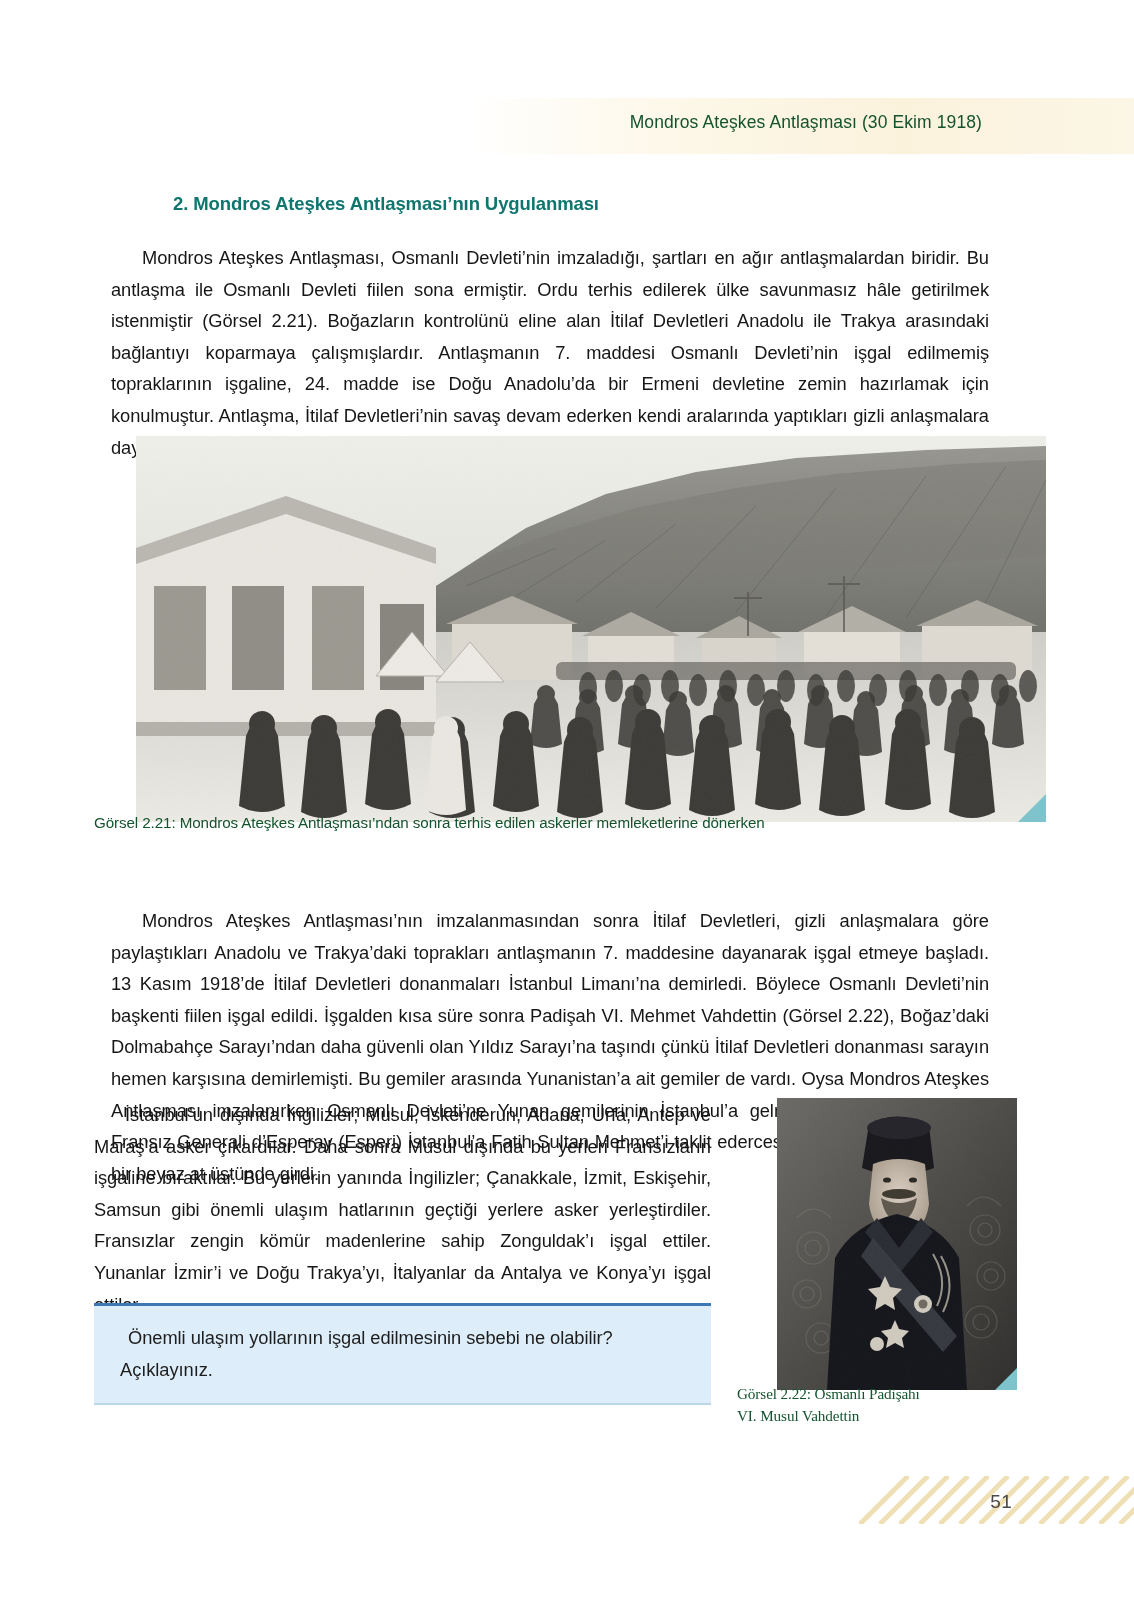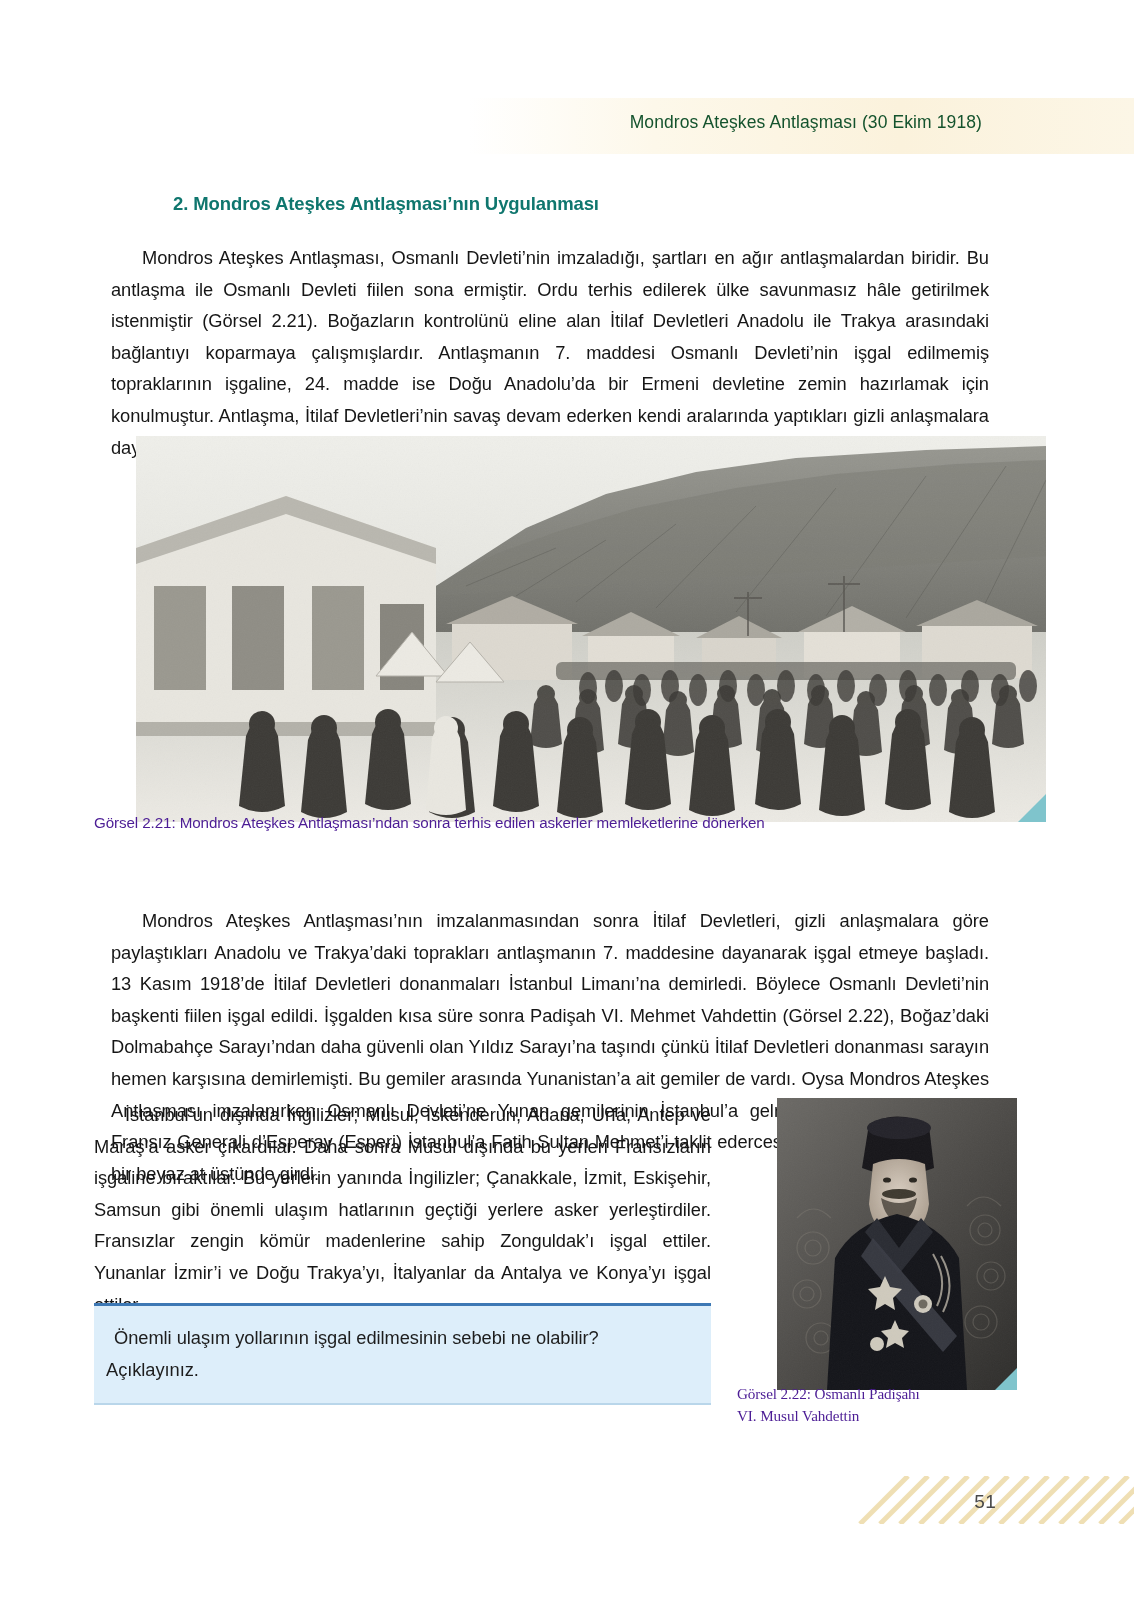--- a/index.html
+++ b/index.html
@@ -113,21 +113,21 @@
     bottom: 0;
     width: 0;
     height: 0;
     border-left: 28px solid transparent;
     border-bottom: 28px solid #7fc4cc;
   }
 
   .caption {
     position: absolute;
     font-size: 15.2px;
-    color: #4c1d95;
+    color: #14532d;
     letter-spacing: -0.1px;
     line-height: 22px;
   }
   #caption-2-21 {
     top: 812px;
     left: 94px;
     width: 900px;
   }
 
   
@@ -163,21 +163,21 @@
 
   
   .question-box {
     position: absolute;
     top: 1303px;
     left: 94px;
     width: 617px;
     background: #ddeefa;
     border-top: 3px solid #3d78b4;
     box-sizing: border-box;
-    padding: 16px 26px 20px 12px;
+    padding: 16px 26px 20px 26px;
   }
   .question-box .q-text {
     font-size: 18.3px;
     line-height: 31.6px;
     color: #1d1d1d;
     text-indent: 8px;
     margin: 0;
     letter-spacing: -0.05px;
   }
   .question-box-underline {
@@ -195,21 +195,21 @@
     bottom: 92px;
     right: 0;
     width: 282px;
     height: 48px;
     overflow: hidden;
   }
   .footer-stripes svg { display: block; }
   .page-number {
     position: absolute;
     bottom: 103px;
-    right: 138px;
+    right: 122px;
     font-size: 19px;
     color: #4a4a4a;
     letter-spacing: 0.3px;
   }
 </style>
 </head>
 <body>
 
 <div class="page">
 

